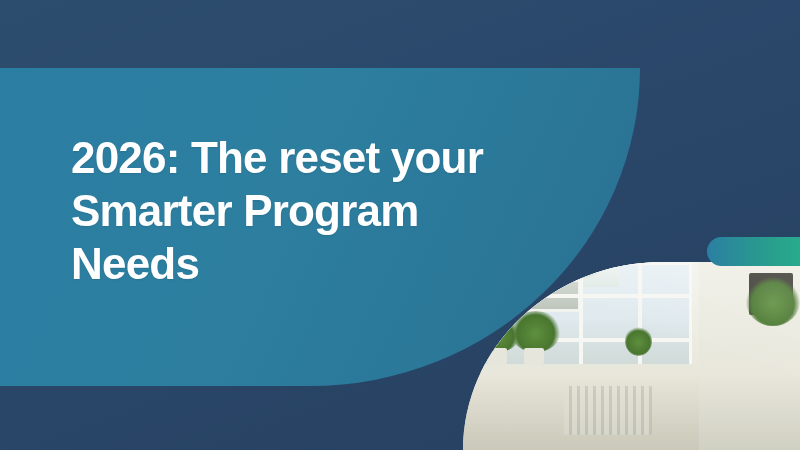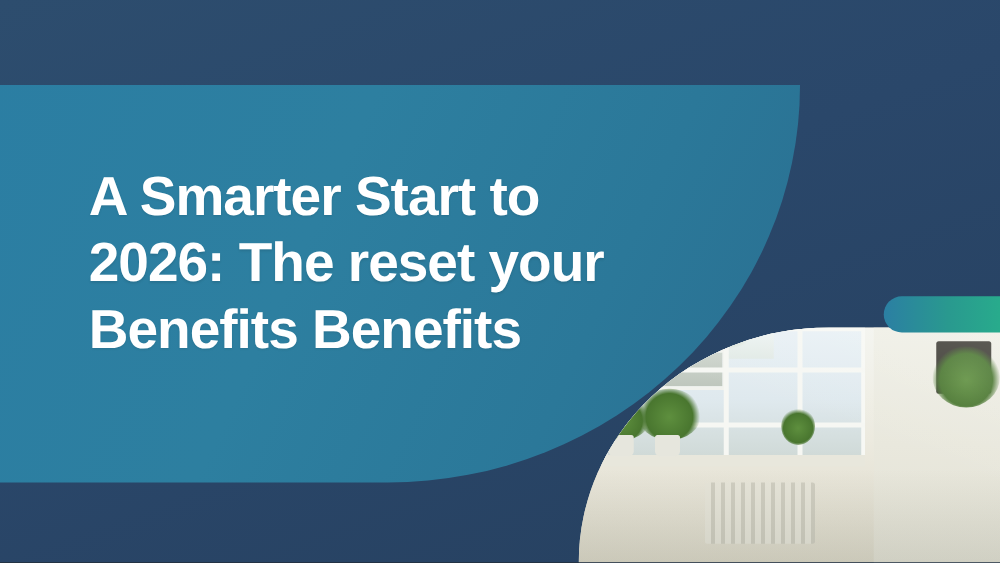--- a/index.html
+++ b/index.html
@@ -253,18 +253,18 @@
       </div>
 
       <div class="photo-tone"></div>
     </div>
   </div>
 
   <div class="accent-bar"></div>
 
 
   <div class="headline">
-    <span class="headline-line">A Smarter Start to</span>
     <span class="headline-line">2026: The reset your</span>
-    <span class="headline-line">Benefits Benefits</span>
+    <span class="headline-line">Smarter Program</span>
+    <span class="headline-line">Needs</span>
   </div>
 
 </div>
 
 </body></html>

